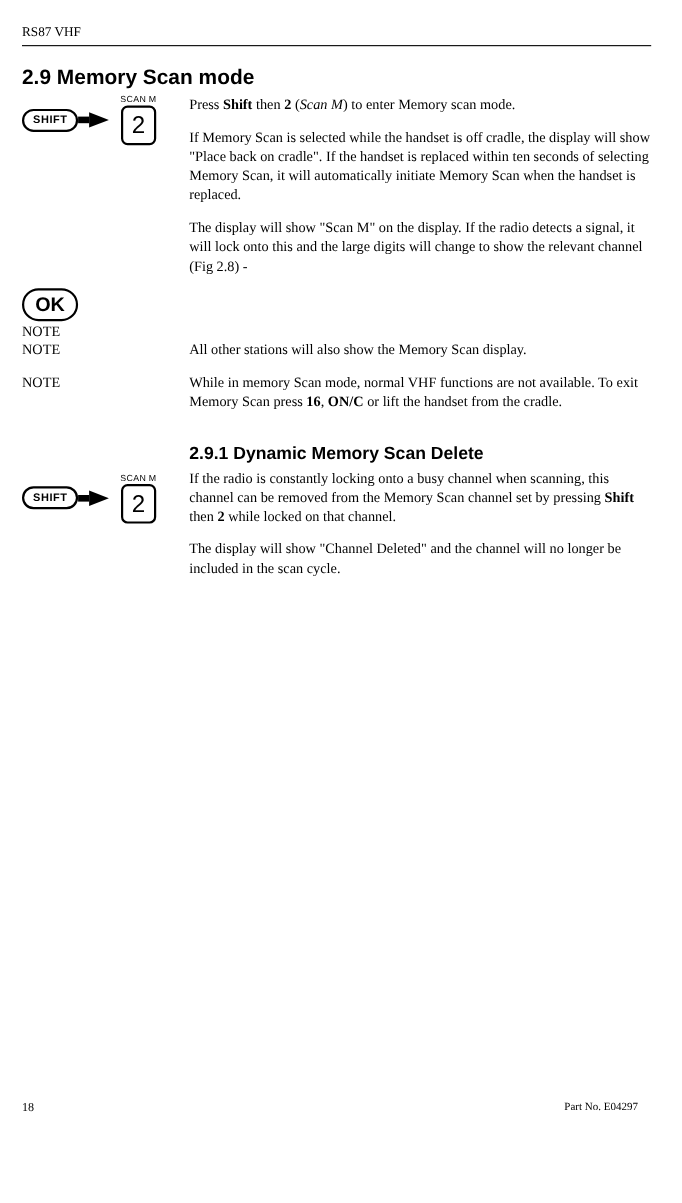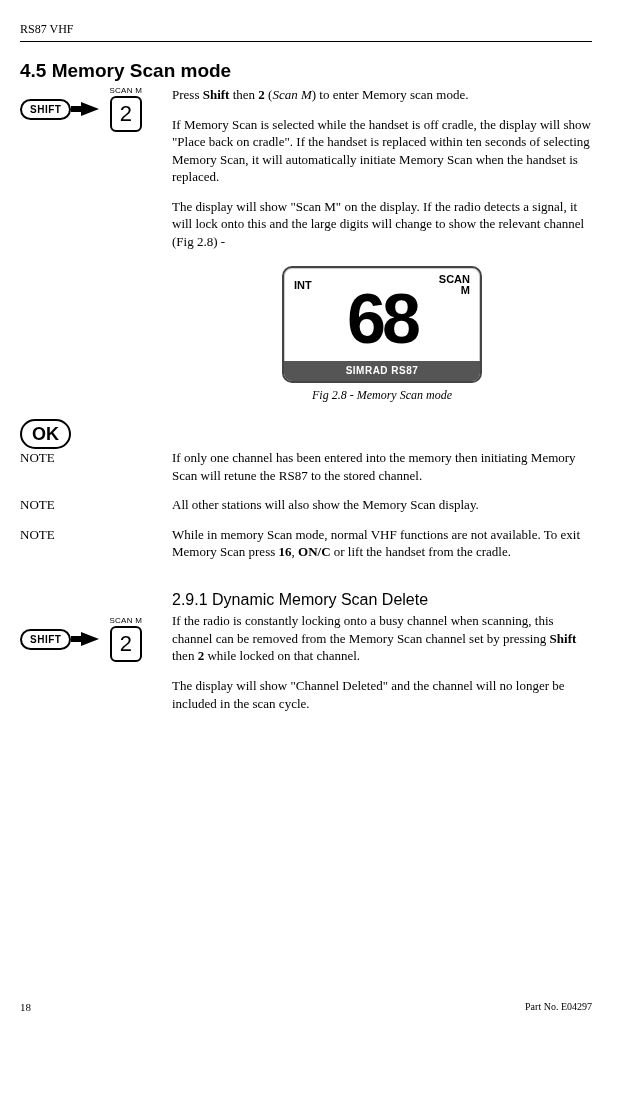--- a/index.html
+++ b/index.html
@@ -1,51 +1,51 @@
 <!DOCTYPE html>
 <html><head>
 <meta charset="utf-8">
 <style>
   html,body{margin:0;padding:0;background:#fff;color:#000;font-family:"Palatino Linotype","Book Antiqua",Palatino,Georgia,serif;}
   .page{width:620px;height:1027px;position:relative;box-sizing:border-box;padding:22px 28px 0 20px;}
   .rule{border-top:1px solid #000;margin:4px 0 18px 0;}
   .hdr{font-size:12px;margin-bottom:2px;}
   .h1{font-family:Arial,Helvetica,sans-serif;font-weight:bold;font-size:19px;margin:0 0 4px 0;}
-  .h2{font-family:Arial,Helvetica,sans-serif;font-weight:normal;font-size:16px;margin:16px 0 2px 0;}
+  .h2{font-family:Arial,Helvetica,sans-serif;font-weight:bold;font-size:16px;margin:16px 0 2px 0;}
   .row{display:flex;align-items:flex-start;}
   .marginCol{width:152px;flex:0 0 152px;}
   .bodyCol{flex:1;font-size:13px;line-height:1.35;}
   .bodyCol p{margin:0 0 12px 0;}
   .notelabel{font-weight:normal;font-size:13px;padding-top:1px;}
   .keyseq{display:flex;align-items:center;gap:10px;margin-top:0;}
   .shiftkey{display:inline-block;border:2px solid #000;border-radius:14px;padding:3px 8px;font-family:Arial,Helvetica,sans-serif;font-size:10px;font-weight:bold;letter-spacing:0.5px;}
   .okkey{display:inline-block;border:2px solid #000;border-radius:20px;padding:4px 10px;font-family:Arial,Helvetica,sans-serif;font-size:18px;font-weight:bold;line-height:1;}
   .arrow{display:inline-block;width:0;height:0;border-top:7px solid transparent;border-bottom:7px solid transparent;border-left:18px solid #000;position:relative;}
   .arrow::before{content:"";position:absolute;left:-28px;top:-3px;width:10px;height:6px;background:#000;}
   .numkey{display:inline-flex;flex-direction:column;align-items:center;}
   .numkey .lbl{font-family:Arial,Helvetica,sans-serif;font-size:8px;letter-spacing:0.3px;margin-bottom:1px;}
   .numkey .box{border:2px solid #000;border-radius:6px;width:28px;height:32px;display:flex;align-items:center;justify-content:center;font-family:Arial,Helvetica,sans-serif;font-size:22px;}
   .lcdwrap{display:flex;flex-direction:column;align-items:center;margin:4px 0 6px 0;}
   .lcd{width:196px;border:2px solid #444;border-radius:10px;overflow:hidden;background:#fff;box-shadow:inset 0 0 0 1px #ccc;}
   .lcd-top{display:flex;align-items:center;justify-content:space-between;padding:6px 10px 0 10px;font-family:Arial,Helvetica,sans-serif;font-weight:bold;font-size:11px;}
   .lcd-top .right{text-align:right;line-height:1;}
   .lcd-digits{font-family:"Arial Black",Arial,sans-serif;font-weight:900;font-size:70px;text-align:center;line-height:0.9;letter-spacing:-4px;margin-top:-8px;}
   .lcd-bot{background:#555;color:#fff;font-family:Arial,Helvetica,sans-serif;font-size:10px;font-weight:bold;text-align:center;padding:3px 0;letter-spacing:0.5px;margin-top:10px;}
   .caption{font-style:italic;font-size:12px;text-align:center;margin:4px 0 10px 0;}
-  .footer{position:absolute;bottom:14px;left:20px;right:28px;display:flex;justify-content:space-between;font-size:11px;}
+  .footer{position:absolute;bottom:14px;left:20px;right:40px;display:flex;justify-content:space-between;font-size:11px;}
   .footer .pn{font-size:10px;}
 </style>
 </head>
 <body>
 
 <div class="page">
   <div class="hdr">RS87 VHF</div>
   <div class="rule"></div>
 
-  <div class="h1">4.5  Memory Scan mode</div>
+  <div class="h1">2.9  Memory Scan mode</div>
 
 
   <div class="row">
     <div class="marginCol">
       <div class="keyseq">
         <span class="shiftkey">SHIFT</span>
         <span class="arrow"></span>
         <span class="numkey">
           <span class="lbl">SCAN M</span>
           <span class="box">2</span>
@@ -54,51 +54,29 @@
     </div>
     <div class="bodyCol">
       <p>
         <span>Press </span><b>Shift</b><span> then </span><b>2</b><span> (</span><i>Scan M</i><span>) to enter Memory scan mode.</span>
       </p>
       <p>If Memory Scan is selected while the handset is off cradle, the display will show "Place back on cradle".  If the handset is replaced within ten seconds of selecting Memory Scan, it will automatically initiate Memory Scan when the handset is replaced.</p>
       <p>The display will show "Scan M" on the display.  If the radio detects a signal, it will lock onto this and the large digits will change to show the relevant channel (Fig 2.8) -</p>
     </div>
   </div>
 
-  <div class="row">
-    <div class="marginCol"></div>
-    <div class="bodyCol">
-      <div class="lcdwrap">
-        <div class="lcd">
-          <div class="lcd-top">
-            <span>INT</span>
-            <span class="right">
-              <span>SCAN</span><br>
-              <span>M</span>
-            </span>
-          </div>
-          <div class="lcd-digits">68</div>
-          <div class="lcd-bot">SIMRAD RS87</div>
-        </div>
-        <div class="caption">Fig 2.8 - Memory Scan mode</div>
-      </div>
-    </div>
-  </div>
 
   <div class="row">
     <div class="marginCol">
       <span class="okkey">OK</span>
     </div>
   </div>
 
   <div class="row">
     <div class="marginCol notelabel">NOTE</div>
-    <div class="bodyCol">
-        <p>If only one channel has been entered into the memory then initiating Memory Scan will retune the RS87 to the stored channel.</p>
-      </div>
   </div>
 
   <div class="row">
     <div class="marginCol notelabel">NOTE</div>
     <div class="bodyCol">
         <p>All other stations will also show the Memory Scan display.</p>
       </div>
   </div>
 
   <div class="row">

